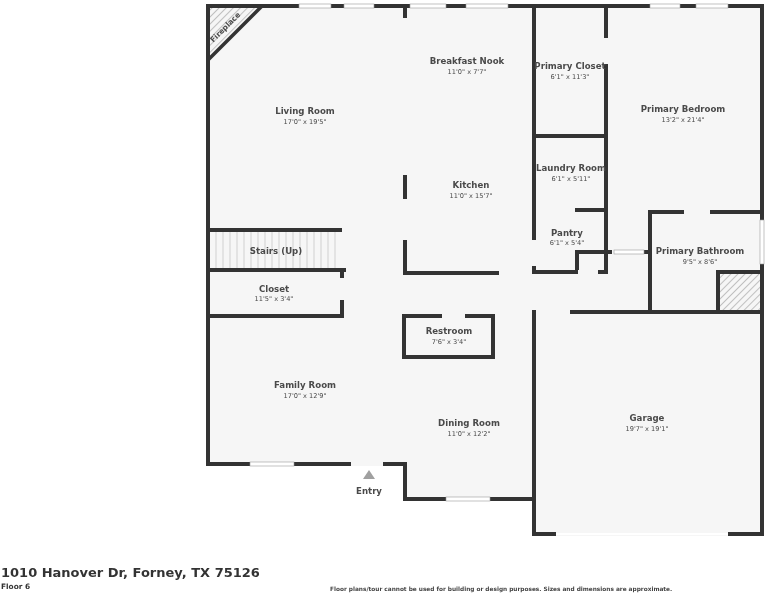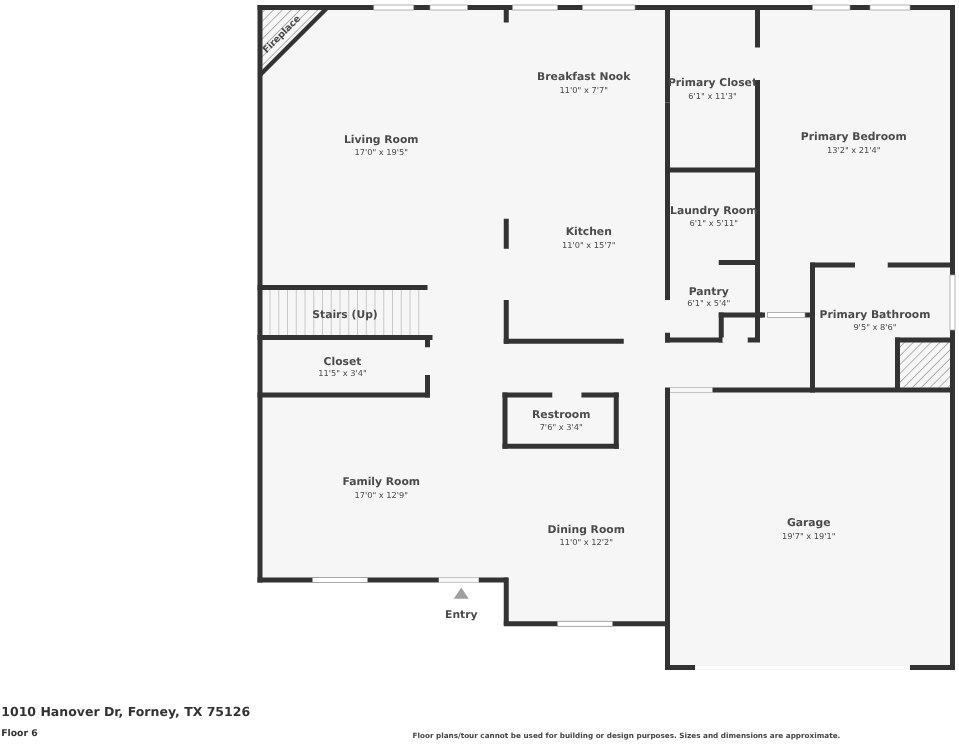--- a/index.html
+++ b/index.html
@@ -5,21 +5,21 @@
     html, body { margin: 0; padding: 0; background: #ffffff; }
     body { width: 767px; height: 600px; position: relative; overflow: hidden; font-family: "DejaVu Sans", sans-serif; }
     #plan { position: absolute; left: 0; top: 0; }
     .room-fill { fill: #f6f6f6; }
     .wall { fill: #333333; }
     .win { fill: #ffffff; stroke: #9a9a9a; stroke-width: 0.6; }
     .door-gap { fill: #f6f6f6; }
     .rname { font-family: "DejaVu Sans", sans-serif; font-size: 8.6px; font-weight: bold; fill: #4a4a4a; text-anchor: middle; }
     .rdim { font-family: "DejaVu Sans", sans-serif; font-size: 6.6px; fill: #4a4a4a; text-anchor: middle; }
     .footer-text { position: absolute; font-family: "DejaVu Sans", sans-serif; color: #333; font-weight: bold; }
-    #address { left: 1px; top: 565px; font-size: 10px; }
+    #address { left: 1px; top: 565px; font-size: 13px; }
     #floor-label { left: 1px; top: 582px; font-size: 7.4px; }
     #disclaimer { left: 330px; top: 586px; font-size: 5.8px; color: #444; }
   </style>
 </head>
 <body>
 
 <svg id="plan" width="767" height="560" viewBox="0 0 767 560">
   <defs>
     <pattern id="hatch" width="5" height="5" patternUnits="userSpaceOnUse" patternTransform="rotate(45)">
       <rect width="5" height="5" fill="#f6f6f6"></rect>

